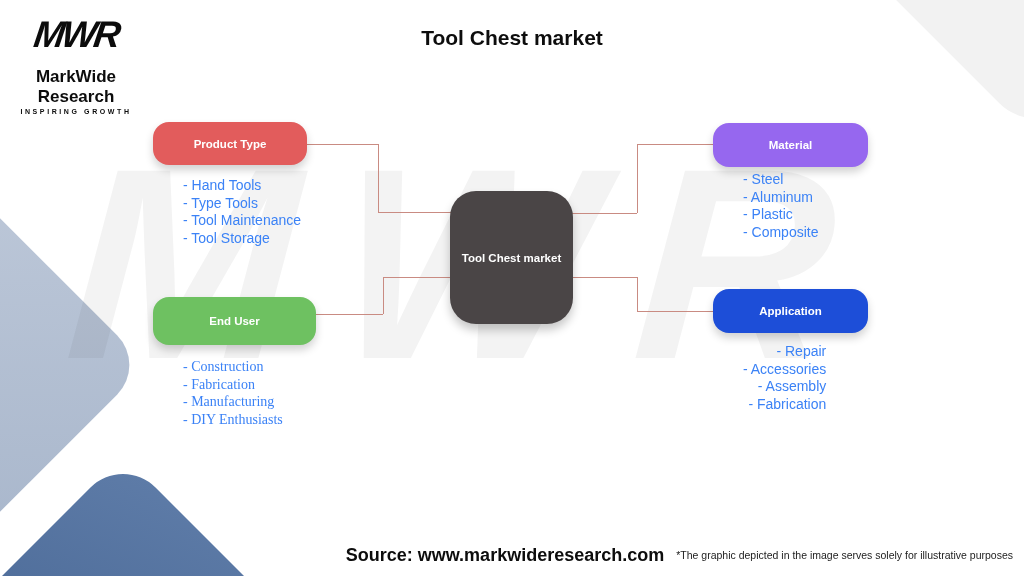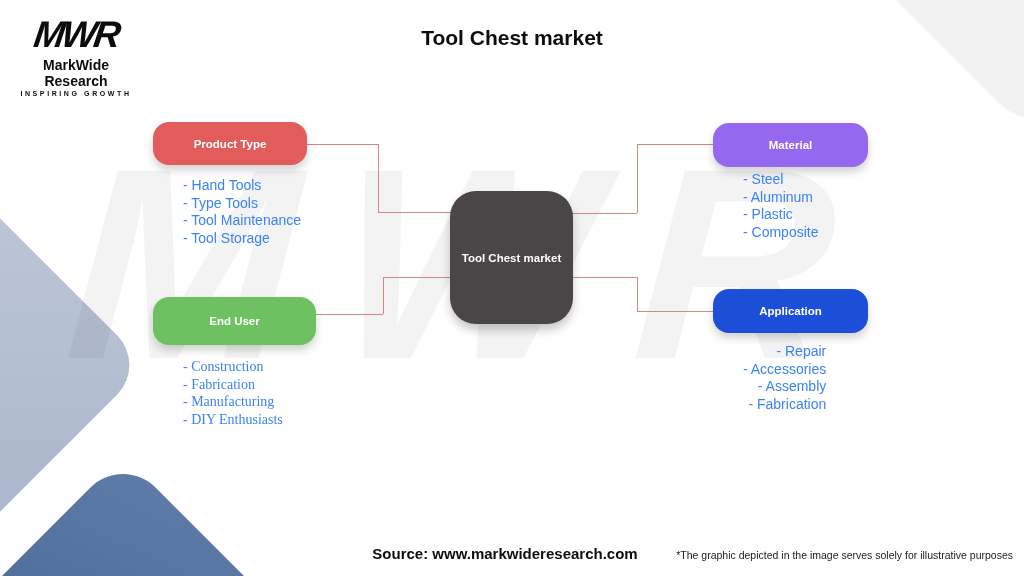--- a/index.html
+++ b/index.html
@@ -48,21 +48,21 @@
     user-select: none;
   }
 
   
   .logo { position: absolute; left: 18px; top: 16px; width: 116px; text-align: center; z-index: 3; color: #0c0c0c; }
   .logo-acronym {
     font-size: 37px; font-weight: 900; font-style: italic;
     letter-spacing: -3px; transform: skewX(-8deg);
     line-height: 1.0; display: block;
   }
-  .logo-company { font-size: 14px; font-weight: 700; display: block; margin-top: 4px; }
+  .logo-company { font-size: 17px; font-weight: 700; display: block; margin-top: 14px; }
   .logo-tagline { font-size: 7px; font-weight: 700; letter-spacing: 2.6px; display: block; margin-top: 1px; }
 
   
   .page-title {
     position: absolute; left: 0; top: 26px; width: 1024px;
     text-align: center;
     font-size: 21px; font-weight: 700; color: #0d0d0d;
     z-index: 3;
   }
 
@@ -103,21 +103,21 @@
     box-shadow: 0 6px 10px rgba(0,0,0,0.22);
     display: flex; align-items: center; justify-content: center;
     color: #ffffff; font-size: 11.5px; font-weight: 700;
     text-align: center;
   }
 
   
   .source-line {
     position: absolute; left: 330px; top: 545px; width: 350px;
     text-align: center;
-    font-size: 15px; font-weight: 700; color: #0d0d0d;
+    font-size: 18px; font-weight: 700; color: #0d0d0d;
     z-index: 3;
   }
   .disclaimer {
     position: absolute; right: 11px; top: 549px;
     font-size: 10.5px; font-weight: 400; color: #1c1c1c;
     z-index: 3;
   }
 </style>
 </head>
 <body>

